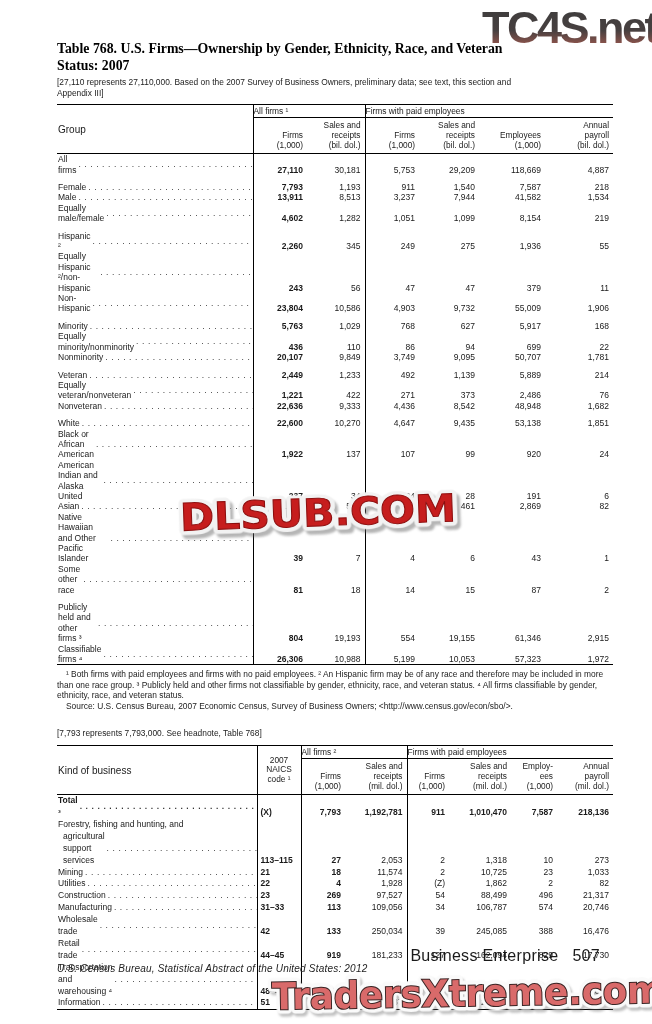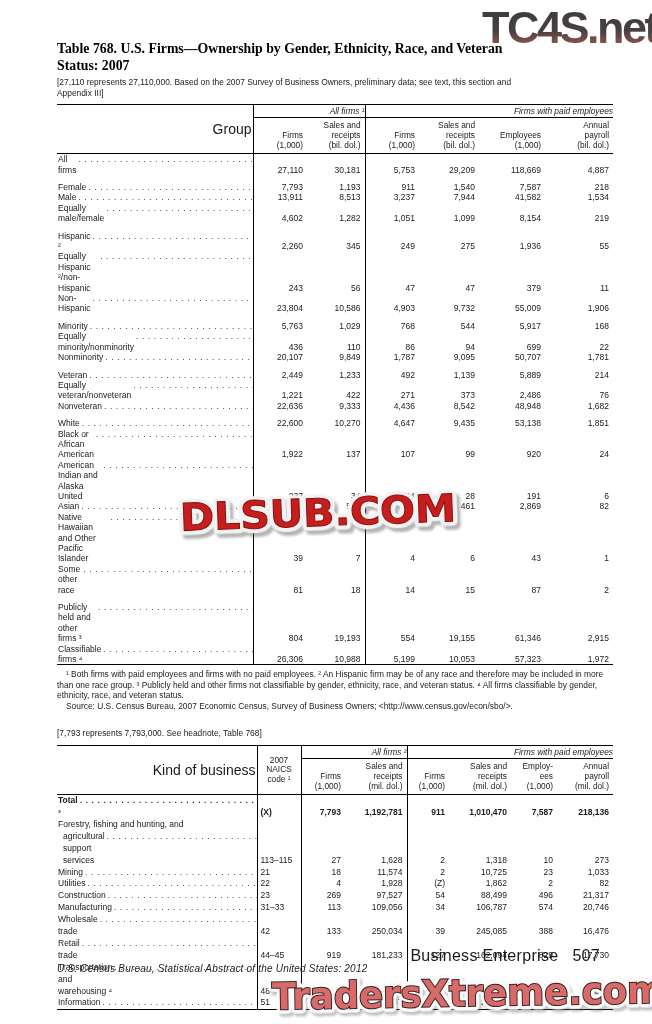--- a/index.html
+++ b/index.html
@@ -5,35 +5,35 @@
   html,body{margin:0;padding:0;}
   body{width:652px;height:1024px;background:#f4f4f2;font-family:"Liberation Sans","DejaVu Sans",sans-serif;color:#1a1a1a;}
   .page{position:relative;width:652px;height:1024px;background:#ffffff;overflow:hidden;}
   .content{position:absolute;left:57px;top:40px;width:556px;}
 
   .tbl-title{font-family:"Liberation Serif","DejaVu Serif",serif;font-weight:bold;font-size:13.8px;line-height:17px;color:#000;margin:0 0 3px 0;white-space:pre-line;}
   .headnote{font-size:8.4px;line-height:10.6px;margin:0 0 6px 0;white-space:pre-line;color:#222;}
 
   table.census{border-collapse:collapse;table-layout:fixed;width:556px;border-top:1.2px solid #000;border-bottom:1.2px solid #000;}
   table.census th{font-weight:normal;border-bottom:1px solid #000;color:#1a1a1a;}
-  .spanner{text-align:right;font-size:8.4px;padding:1px 0;font-style:italic;}
-  .gh{text-align:right;vertical-align:middle;font-size:14px;}
+  .spanner{text-align:left;font-size:8.4px;padding:1px 0;}
+  .gh{text-align:left;vertical-align:middle;font-size:10px;}
   .naics{text-align:center;vertical-align:middle;white-space:pre-line;font-size:8.3px;line-height:9.6px;}
   .colh{text-align:right;vertical-align:bottom;white-space:pre-line;font-size:8.3px;line-height:10px;padding:2px 4px 3px 0;}
-  .vl{border-left:1px solid #000;}
+  .vl{border-left:1px solid #000;font-weight:bold;}
   .vl2{border-left:1.5px solid #000;}
   tbody td{font-size:8.5px;vertical-align:bottom;padding:0;}
   #tbl768 tbody td{line-height:10.4px;}
   #tbl769 tbody td{line-height:11.9px;}
   .c-num{text-align:right;padding-right:4px;}
   .c-code{text-align:left;padding-left:3px;}
   .c-label{padding-left:1px;}
   tr.gap td{height:7px;line-height:7px;font-size:1px;}
   tr.bold td{font-weight:bold;}
-  .lbl-flex{display:flex;align-items:flex-start;}
+  .lbl-flex{display:flex;align-items:center;}
   .lbl-flex .leader{flex:1 1 auto;overflow:hidden;white-space:nowrap;color:#333;}
   .leader::before{content:". . . . . . . . . . . . . . . . . . . . . . . . . . . . . . . . . . . . . . . . . . . . . . . . . . . . . . . . . . . . . . . . . . . . . . . . . . . . . .";letter-spacing:0.6px;padding-left:2px;}
   .cont{padding-left:5px;}
 
   .fn{font-size:8.4px;line-height:10.5px;margin:4px 0 0 0;text-indent:9px;white-space:pre-line;color:#222;}
   .fn.src{margin-top:0;}
   .t769-block{margin-top:17px;}
 
   .footer-right{position:absolute;top:947px;right:52px;font-size:16px;letter-spacing:0.3px;color:#1a1a1a;}
   .footer-right .pgnum{margin-left:14px;}
@@ -223,21 +223,21 @@
           <tr>
             <td class="c-label">
               <div class="lbl-flex">
                 <span>Minority</span>
                 <span class="leader"></span>
               </div>
             </td>
             <td class="c-num vl">5,763</td>
             <td class="c-num">1,029</td>
             <td class="c-num vl2">768</td>
-            <td class="c-num">544</td>
+            <td class="c-num">627</td>
             <td class="c-num">5,917</td>
             <td class="c-num">168</td>
           </tr>
           <tr>
             <td class="c-label">
               <div class="lbl-flex">
                 <span>Equally minority/nonminority</span>
                 <span class="leader"></span>
               </div>
             </td>
@@ -250,21 +250,21 @@
           </tr>
           <tr>
             <td class="c-label">
               <div class="lbl-flex">
                 <span>Nonminority</span>
                 <span class="leader"></span>
               </div>
             </td>
             <td class="c-num vl">20,107</td>
             <td class="c-num">9,849</td>
-            <td class="c-num vl2">1,787</td>
+            <td class="c-num vl2">3,749</td>
             <td class="c-num">9,095</td>
             <td class="c-num">50,707</td>
             <td class="c-num">1,781</td>
           </tr>
           <tr class="gap">
             <td class="c-label"></td>
             <td class="c-num vl"></td>
             <td class="c-num"></td>
             <td class="c-num vl2"></td>
             <td class="c-num"></td>
@@ -510,21 +510,21 @@
             <tr>
               <td class="c-label">
                 <div class="lbl-line">Forestry, fishing and hunting, and</div>
                 <div class="lbl-flex">
                   <span class="cont">agricultural support services</span>
                   <span class="leader"></span>
                 </div>
               </td>
               <td class="c-code vl">113–115</td>
               <td class="c-num vl">27</td>
-              <td class="c-num">1,628</td>
+              <td class="c-num">2,053</td>
               <td class="c-num vl2">2</td>
               <td class="c-num">1,318</td>
               <td class="c-num">10</td>
               <td class="c-num">273</td>
             </tr>
             <tr>
               <td class="c-label">
                 <div class="lbl-flex">
                   <span>Mining</span>
                   <span class="leader"></span>

